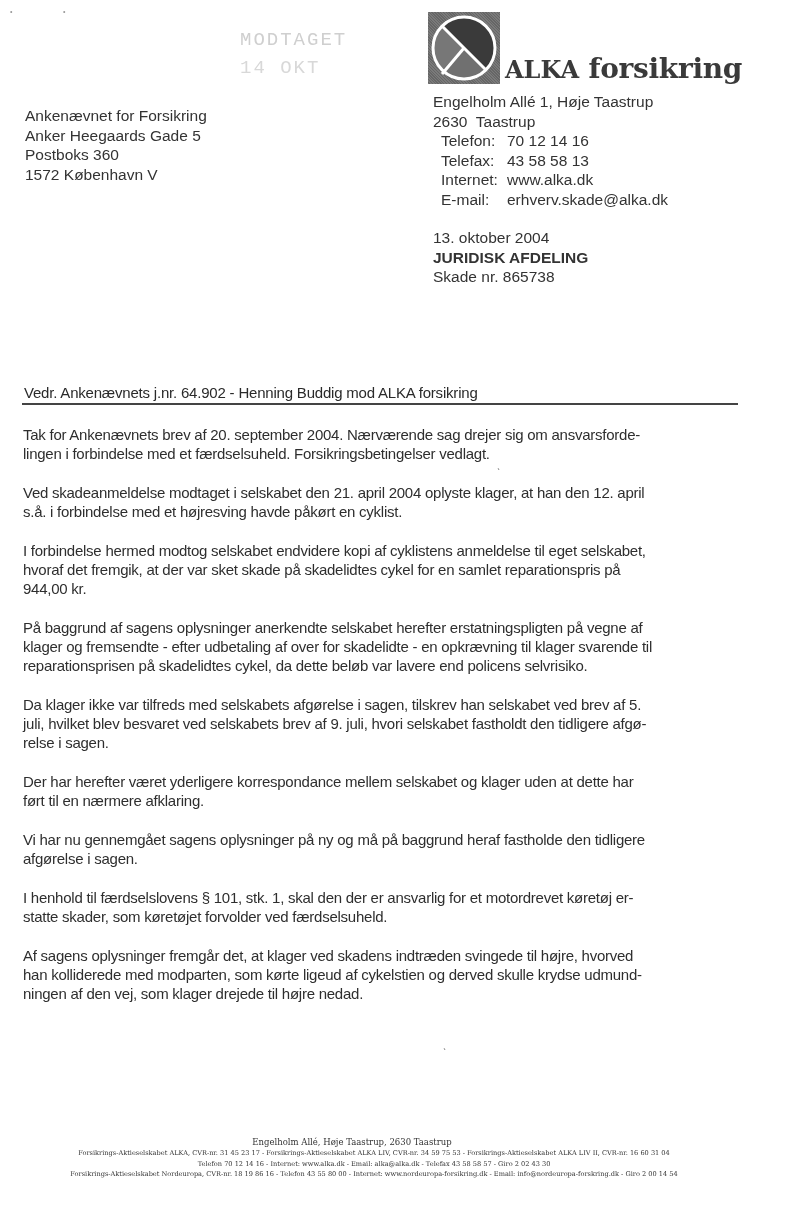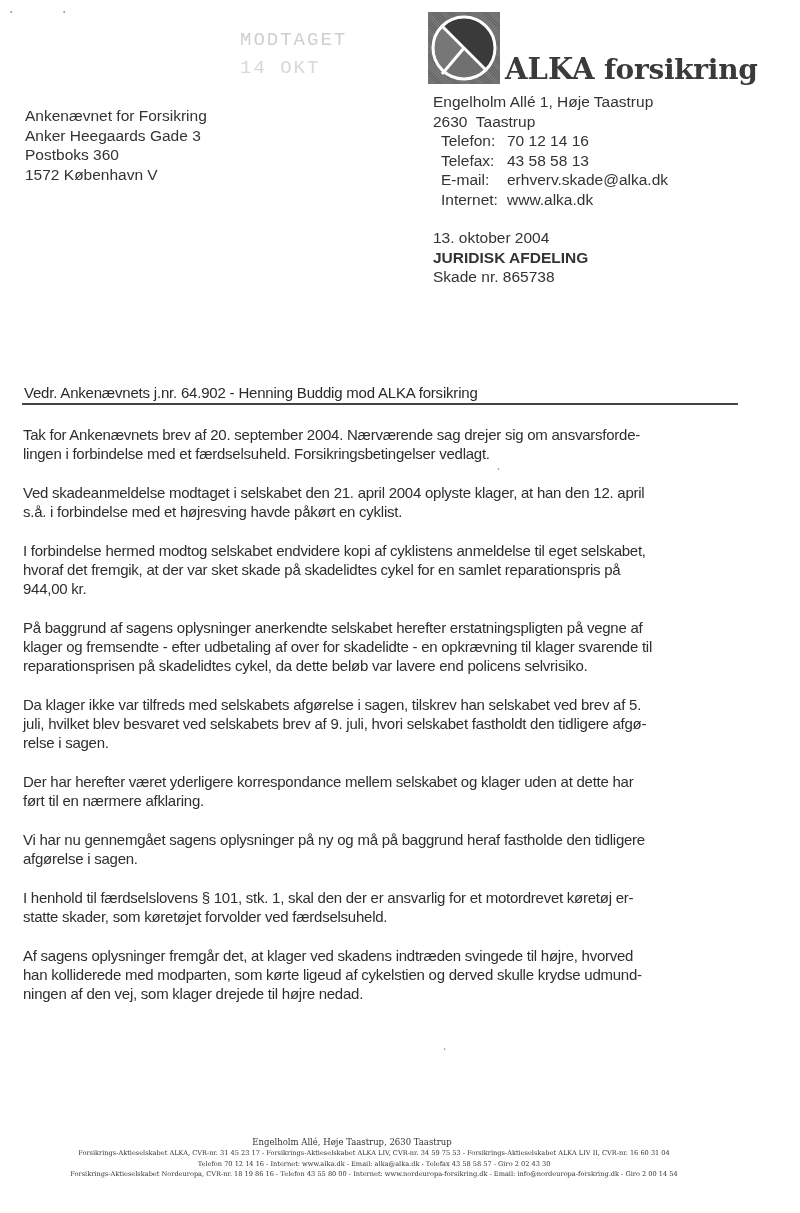--- a/index.html
+++ b/index.html
@@ -15,21 +15,21 @@
   }
   .logo-box {
     left: 428px; top: 12px; width: 72px; height: 72px; background: #6e6e6e;
     background-image: repeating-linear-gradient(45deg, #7a7a7a 0 1px, #666 1px 2px);
   }
   .logo-box svg { display: block; }
   .logo-text {
     left: 505px; top: 52px; font-family: "DejaVu Serif", serif; font-weight: bold;
     font-size: 28px; color: #3a3a3a; letter-spacing: -0.3px; white-space: nowrap;
   }
-  .logo-text .brand { font-size: 29px; letter-spacing: 0px; margin-top: 48px; }
+  .logo-text .brand { font-size: 24px; letter-spacing: 0px; margin-top: 48px; }
   .recipient {
     left: 25px; top: 106px; font-size: 15.5px; line-height: 19.5px; color: #333;
   }
   .sender {
     left: 433px; top: 92px; font-size: 15.5px; line-height: 19.5px; color: #333;
   }
   .sender .row { display: flex; white-space: nowrap; }
   .sender .lbl { width: 66px; margin-left: 8px; }
   .sender .gap { height: 19px; }
   .sender .dept { font-weight: bold; }
@@ -79,43 +79,43 @@
     <line x1="36" y1="36" x2="14" y2="62" stroke="#fff" stroke-width="3"></line>
   </svg>
 </div>
 <div class="abs logo-text">
   <span class="brand">ALKA</span>
   <span>forsikring</span>
 </div>
 
 <div class="abs recipient">
   <div>Ankenævnet for Forsikring</div>
-  <div>Anker Heegaards Gade 3</div>
+  <div>Anker Heegaards Gade 5</div>
   <div>Postboks 360</div>
   <div>1572 København V</div>
 </div>
 
 <div class="abs sender">
   <div>Engelholm Allé 1, Høje Taastrup</div>
   <div style="white-space:pre;">2630  Taastrup</div>
   <div class="row">
     <span class="lbl">Telefon:</span>
     <span>70 12 14 16</span>
   </div>
   <div class="row">
     <span class="lbl">Telefax:</span>
     <span>43 58 58 13</span>
   </div>
   <div class="row">
+    <span class="lbl">Internet:</span>
+    <span>www.alka.dk</span>
+  </div>
+  <div class="row">
     <span class="lbl">E-mail:</span>
     <span>erhverv.skade@alka.dk</span>
-  </div>
-  <div class="row">
-    <span class="lbl">Internet:</span>
-    <span>www.alka.dk</span>
   </div>
   <div class="gap"></div>
   <div>13. oktober 2004</div>
   <div class="dept">JURIDISK AFDELING</div>
   <div>Skade nr. 865738</div>
 </div>
 
 <div class="abs subject">Vedr. Ankenævnets j.nr. 64.902 - Henning Buddig mod ALKA forsikring</div>
 <div class="abs rule"></div>
 

